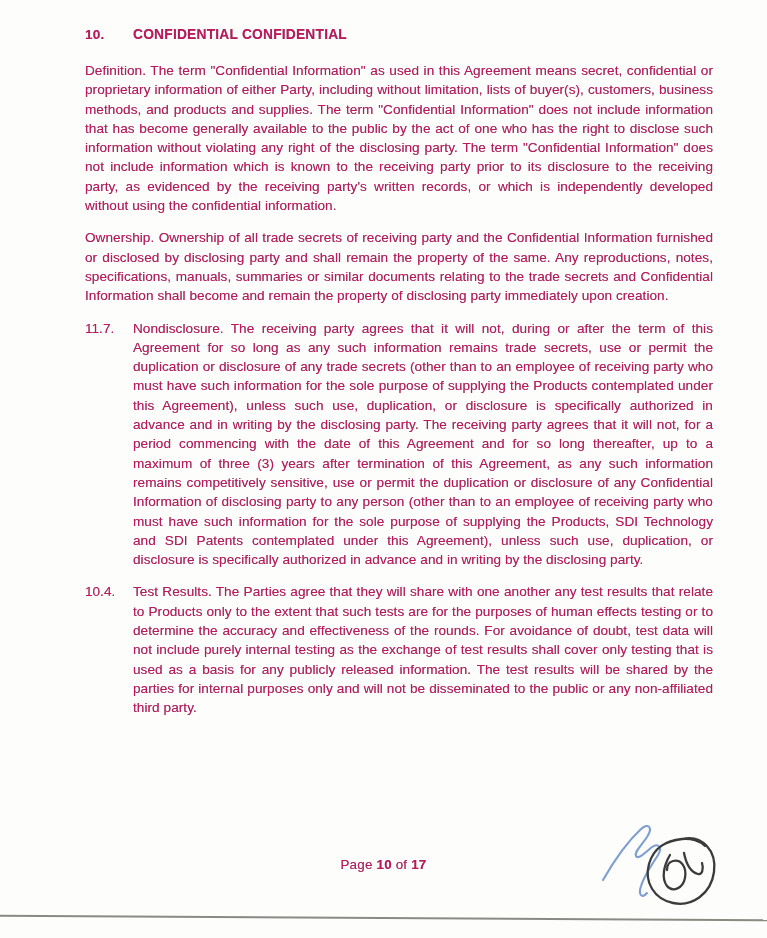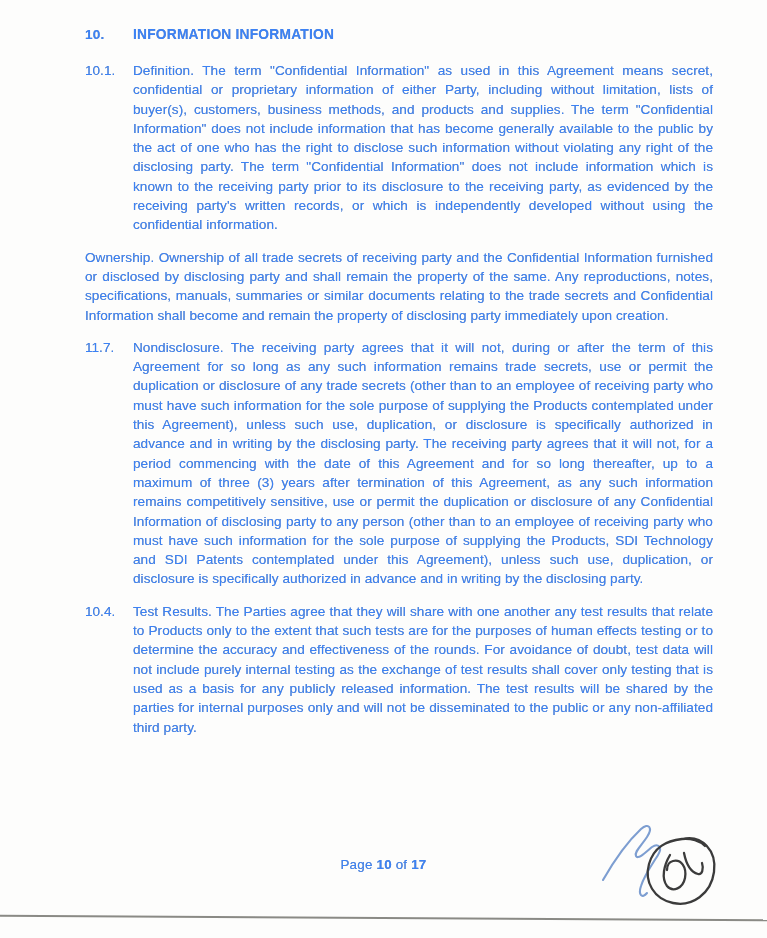--- a/index.html
+++ b/index.html
@@ -1,21 +1,21 @@
 <!DOCTYPE html>
 <html><head>
 <meta charset="utf-8">
 <style>
   html,body{margin:0;padding:0;background:#e8e8e8;}
   .page{
     position:relative;
     width:767px;height:938px;
     background:#fdfdfc;
     font-family:"Liberation Sans", sans-serif;
-    color:#3b82f6;
+    color:#be185d;
     overflow:hidden;
     box-sizing:border-box;
     text-shadow:0 0 0.4px rgba(40,40,40,.45);
   }
   .content{
     position:absolute;
     left:85px;top:27px;
     width:628px;
   }
   .heading-row{
@@ -70,25 +70,24 @@
 </style>
 </head>
 <body>
 
 <div class="page">
 
   <div class="content">
 
     <div class="heading-row">
       <div class="num-col">10.</div>
-      <div class="heading-title">INFORMATION INFORMATION</div>
+      <div class="heading-title">CONFIDENTIAL CONFIDENTIAL</div>
     </div>
 
     <div class="section">
-      <div class="num-col">10.1.</div>
       <div class="body"><span class="lead">Definition</span><span>.</span><span>  The term "Confidential Information" as used in this Agreement means secret, confidential or proprietary information of either Party, including without limitation, lists of buyer(s), customers, business methods, and products and supplies.  The term "Confidential Information" does not include information that has become generally available to the public by the act of one who has the right to disclose such information without violating any right of the disclosing party.  The term "Confidential Information" does not include information which is known to the receiving party prior to its disclosure to the receiving party, as evidenced by the receiving party's written records, or which is independently developed without using the confidential information.</span></div>
     </div>
 
     <div class="section">
       <div class="body"><span class="lead">Ownership</span><span>.</span><span>  Ownership of all trade secrets of receiving party and the Confidential Information furnished or disclosed by disclosing party and shall remain the property of the same.  Any reproductions, notes, specifications, manuals, summaries or similar documents relating to the trade secrets and Confidential Information shall become and remain the property of disclosing party immediately upon creation.</span></div>
     </div>
 
     <div class="section">
       <div class="num-col">11.7.</div>
       <div class="body"><span class="lead">Nondisclosure</span><span>.</span><span>  The receiving party agrees that it will not, during or after the term of this Agreement for so long as any such information remains trade secrets, use or permit the duplication or disclosure of any trade secrets (other than to an employee of receiving party who must have such information for the sole purpose of supplying the Products contemplated under this Agreement), unless such use, duplication, or disclosure is specifically authorized in advance and in writing by the disclosing party.  The receiving party agrees that it will not, for a period commencing with the date of this Agreement and for so long thereafter, up to a maximum of three (3) years after termination of this Agreement, as any such information remains competitively sensitive, use or permit the duplication or disclosure of any Confidential Information of disclosing party to any person (other than to an employee of receiving party who must have such information for the sole purpose of supplying the Products, SDI Technology and SDI Patents contemplated under this Agreement), unless such use, duplication, or disclosure is specifically authorized in advance and in writing by the disclosing party.</span></div>

